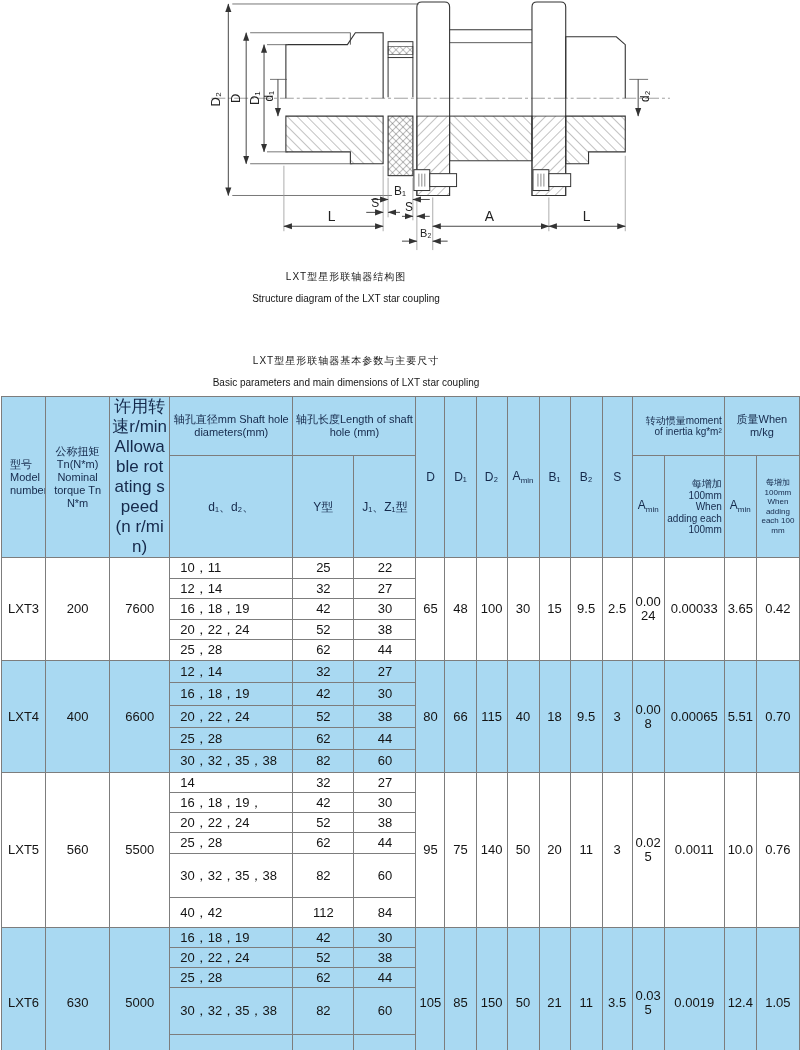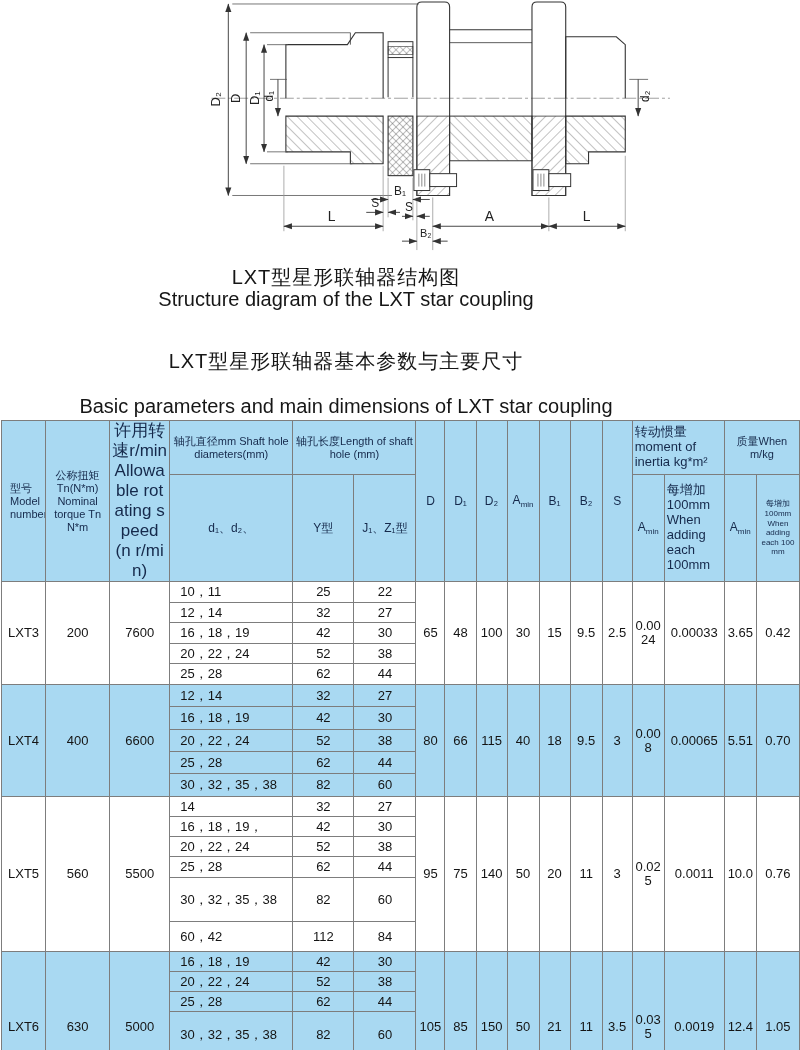--- a/index.html
+++ b/index.html
@@ -1,38 +1,38 @@
 <!DOCTYPE html>
 <html><head>
 <meta charset="utf-8">
 <style>
   html,body{margin:0;padding:0;background:#fff;}
   body{width:800px;height:1050px;font-family:"Liberation Sans",sans-serif;color:#141414;overflow:hidden;}
   .diagram-wrap{width:800px;height:260px;}
-  .cap{width:692px;text-align:center;font-size:20px;color:#161616;}
+  .cap{width:692px;text-align:center;font-size:10px;color:#161616;}
   .cap.zh{letter-spacing:1px;}
   #cap1{margin-top:6px;line-height:22px;}
   #cap2{line-height:22px;}
   #cap3{margin-top:40px;line-height:22px;}
-  #cap4{line-height:21px;margin-bottom:3px;margin-top:24px;}
+  #cap4{line-height:21px;margin-bottom:3px;}
   table{border-collapse:collapse;table-layout:fixed;width:799px;margin-left:1px;}
   td,th{border:1px solid #7d7d7d;padding:0 2px;overflow:hidden;}
   th{font-weight:normal;background:#a9d9f2;color:#15294b;vertical-align:middle;line-height:1.18;}
   thead tr:first-child{height:34px;}
   thead tr:last-child{height:36px;}
   td{font-size:13px;vertical-align:middle;line-height:1.1;}
   .hl td{background:#a9d9f2;}
   .c{text-align:center;}
   .dcol{text-align:left;padding-left:10px;}
   .brk{word-break:break-all;}
   .th-model{text-align:left;font-size:11px;padding-left:8px;}
   .th-sm{font-size:11px;text-align:center;word-break:break-word;}
   .th-bk{font-size:17px;text-align:center;word-break:break-all;}
   .th-col{font-size:12px;text-align:center;}
-  .th-tiny{font-size:13px;text-align:left;line-height:1.15;}
+  .th-tiny{font-size:10px;text-align:right;line-height:1.15;}
   .th-micro{font-size:8px;text-align:center;line-height:1.2;}
   .th-col sub{font-size:8px;}
   svg text{font-family:"Liberation Sans",sans-serif;fill:#222;}
 </style>
 </head>
 <body>
 
 <div class="diagram-wrap">
 <svg width="800" height="260" viewBox="0 0 800 262">
   <defs>
@@ -330,21 +330,21 @@
         <td class="dcol">25，28</td>
         <td class="c">62</td>
         <td class="c">44</td>
       </tr>
       <tr style="height: 44px;">
         <td class="dcol">30，32，35，38</td>
         <td class="c">82</td>
         <td class="c">60</td>
       </tr>
       <tr style="height: 30px;">
-        <td class="dcol">60，42</td>
+        <td class="dcol">40，42</td>
         <td class="c">112</td>
         <td class="c">84</td>
       </tr>
       <tr class="hl" style="height: 20px;">
         <td rowspan="5" class="c">LXT6</td>
         <td rowspan="5" class="c">630</td>
         <td rowspan="5" class="c">5000</td>
         <td class="dcol">16，18，19</td>
         <td class="c">42</td>
         <td class="c">30</td>

